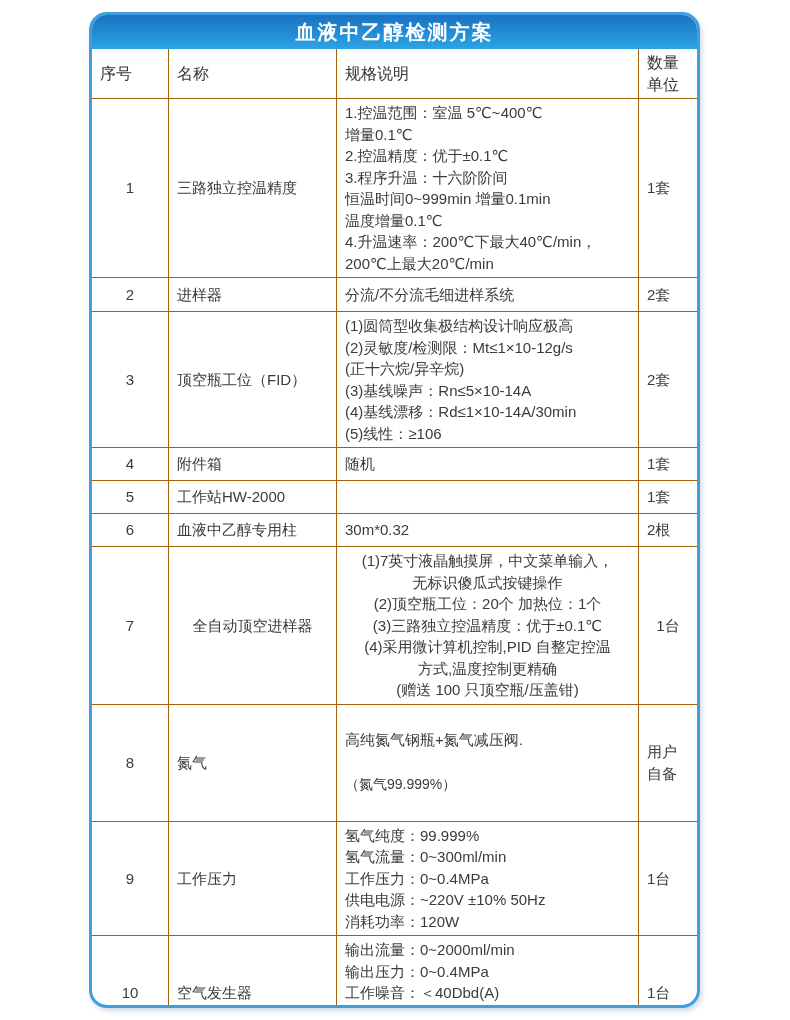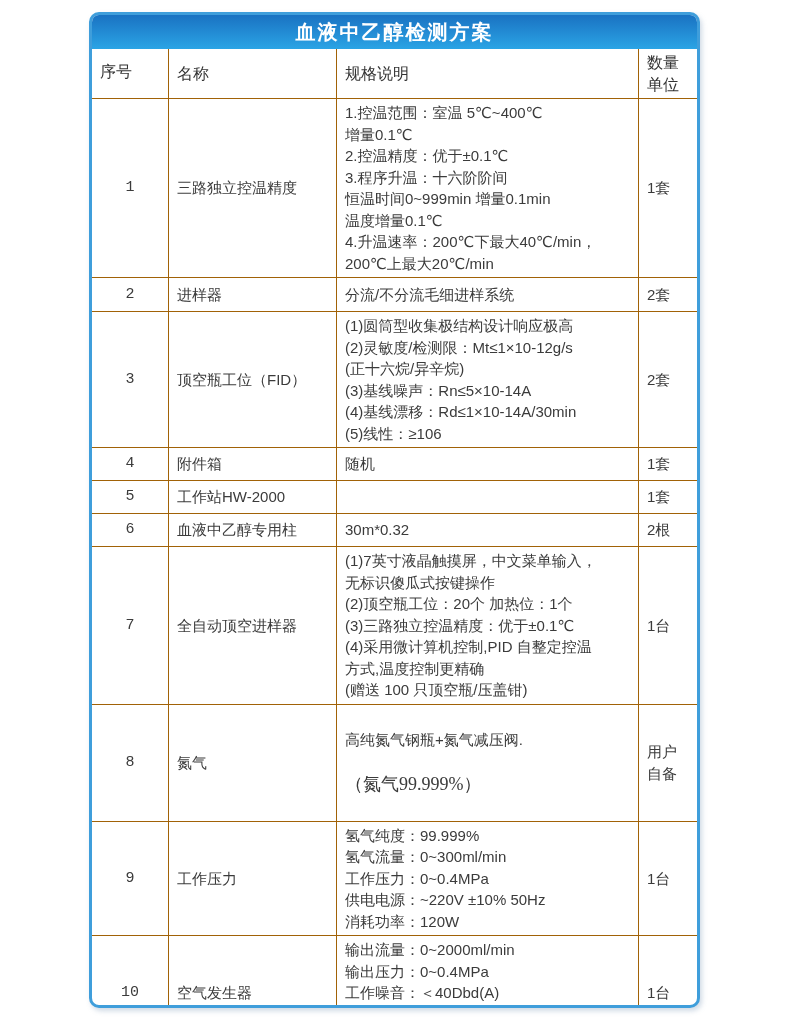--- a/index.html
+++ b/index.html
@@ -8,21 +8,21 @@
     background:#ffffff;
     font-family:"Liberation Sans","DejaVu Sans",sans-serif;
     color:#3b3b3b;
     position:relative;
   }
   .card {
     position:absolute; left:89px; top:12px;
     width:611px; height:996px;
     box-sizing:border-box;
     border:3px solid #3f9edb;
-    border-radius:10px;
+    border-radius:18px;
     overflow:hidden;
     background:#ffffff;
     box-shadow:2px 3px 5px rgba(120,150,180,0.35);
   }
   .banner {
     height:34px;
     background:linear-gradient(180deg,#1a72c2 0%,#2ba4e5 100%);
     display:flex; align-items:center; justify-content:center;
     color:#ffffff; font-size:20px; font-weight:bold; letter-spacing:2px;
   }
@@ -33,46 +33,46 @@
     font-size:15px;
   }
   .spec-table th, .spec-table td {
     border:1px solid #a16207;
     padding:3px 8px;
     line-height:21.5px;
     vertical-align:middle;
     overflow:hidden;
   }
   
-  .spec-table th:first-child, .spec-table td:first-child { border-left:none;font-family:Liberation Mono, monospace; }
+  .spec-table th:first-child, .spec-table td:first-child { border-left:none; }
   .spec-table th:last-child,  .spec-table td:last-child  { border-right:none; }
   .spec-table thead th { border-top:none; }
   .spec-table tbody tr:last-child td { border-bottom:none; }
 
   .spec-table thead th {
     font-weight:normal; text-align:left;
     height:26px; font-size:16px; color:#333333;
   }
   .col-no   { width:60px; text-align:center; }
   .col-name { width:151px; padding-left:13px; }
   .col-spec { width:285px; }
   .col-qty  { padding-left:12px; }
   td.col-spec { white-space:pre-line; }
   th.col-no { text-align:center; }
 
   tr.h174 td { height:168px; }
   tr.h33  td { height:27px; }
   tr.h135 td { height:129px;margin-top:20px; }
   tr.h32  td { height:26px; }
-  tr.h154 td { height:148px; }
+  tr.h154 td { height:148px;text-align:center; }
   tr.h54  td { height:48px; }
   tr.h110 td { height:104px; }
   tr.h108 td { height:102px; }
 
-  .spec-line2 { font-size:18px; line-height:24px;font-family:Liberation Serif, serif; }
+  .spec-line2 { font-size:14px; line-height:24px; }
 </style>
 </head>
 <body>
 
 <div class="card">
   <div class="banner">血液中乙醇检测方案</div>
 
   <table class="spec-table">
     <thead>
       <tr>

